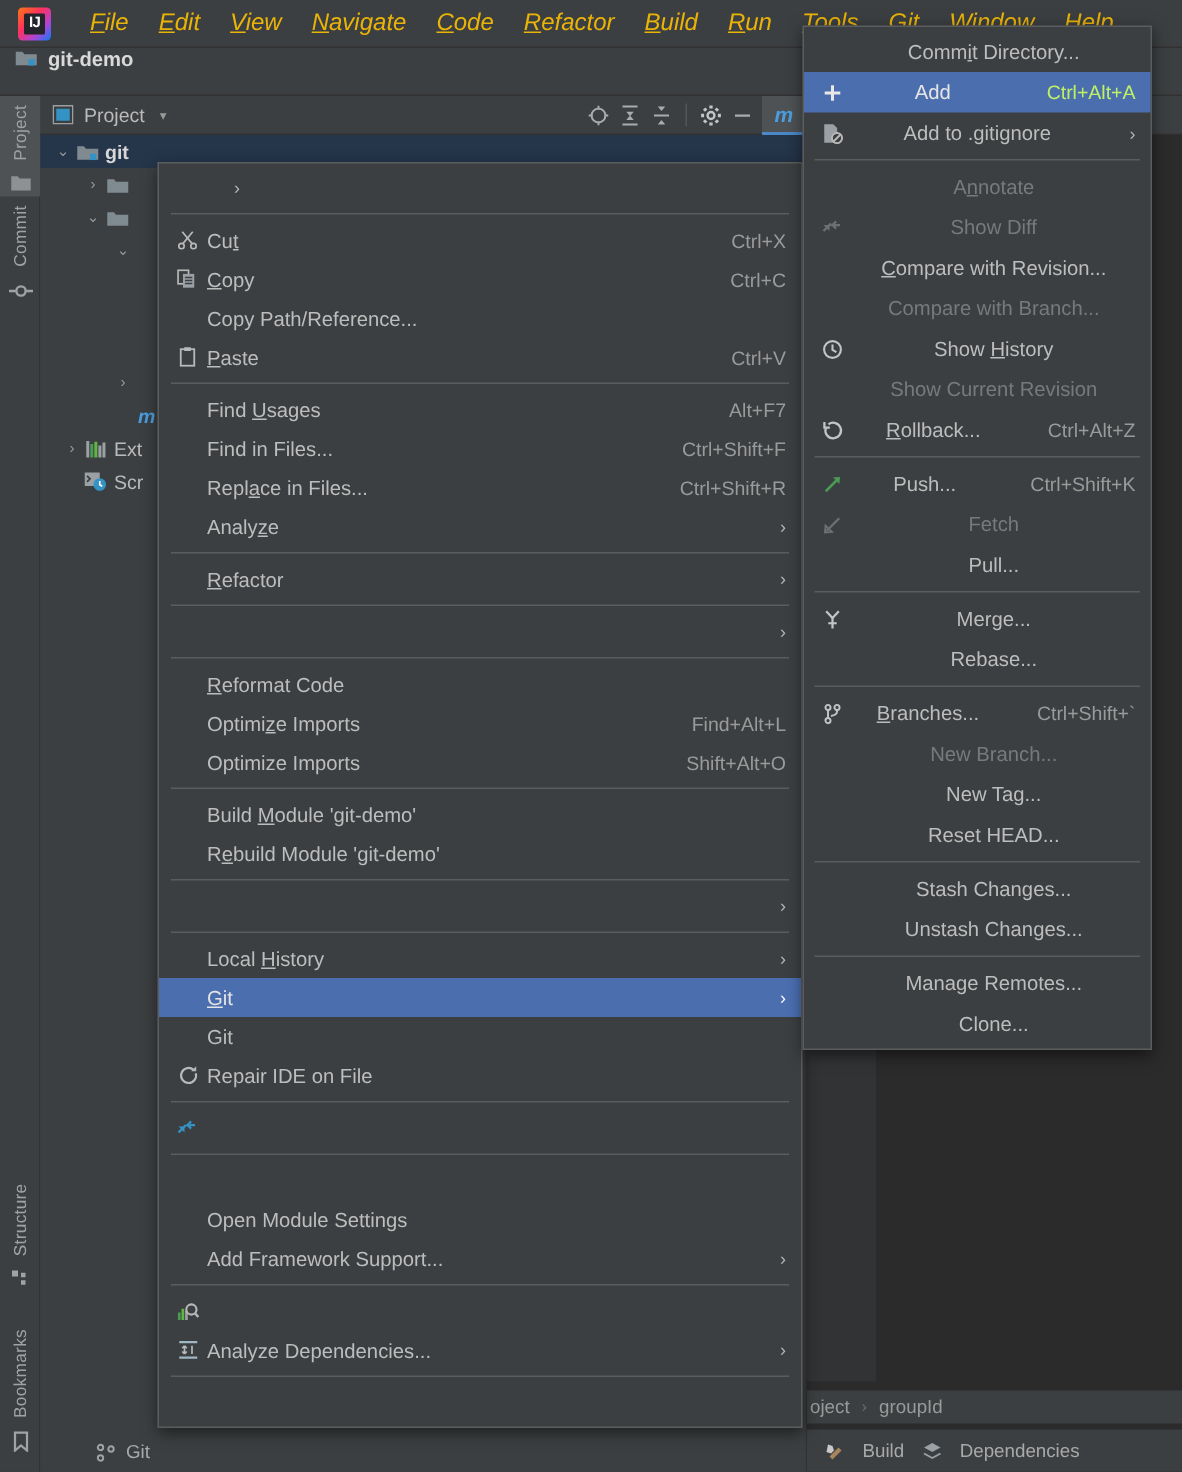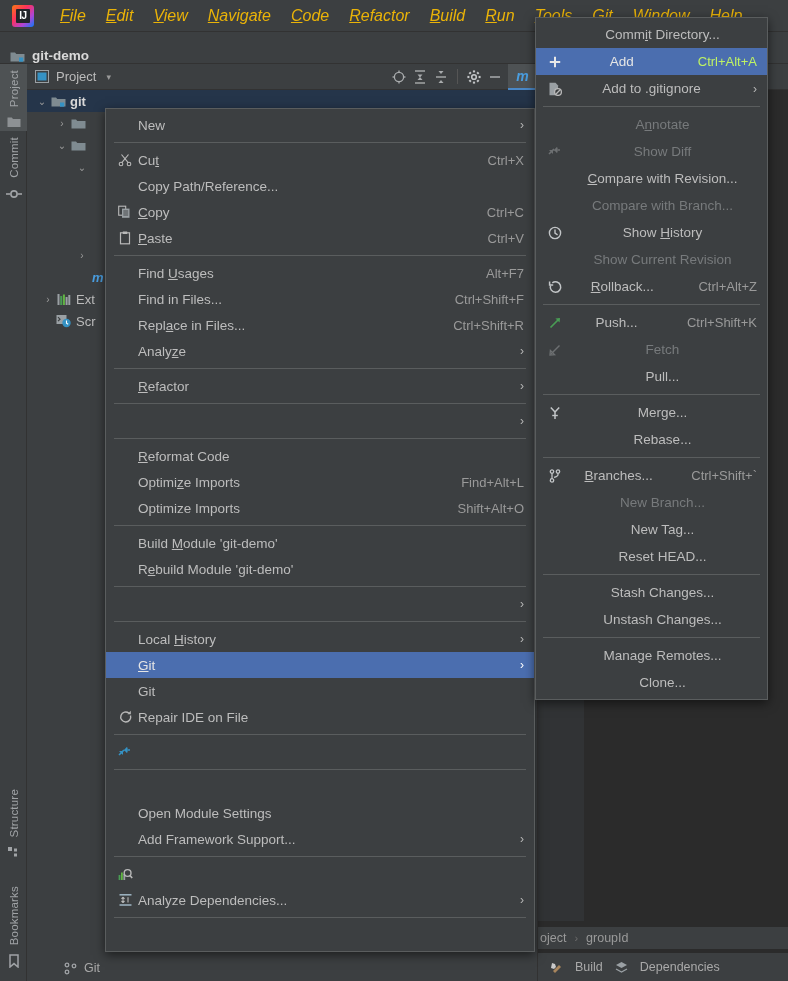--- a/index.html
+++ b/index.html
@@ -37,21 +37,21 @@
   }
   .menubar .mi {
     padding: 0 10px; height: 26px; line-height: 26px;
     color: #eab308; font-size: 16px; white-space: nowrap; font-style: italic;
   }
   .menubar .mi u { text-decoration: underline; }
 
   
   .projbar {
     position: absolute; left: 0; top: 32px; width: 788px; height: 32px;
-    background: #3c3f41; display: flex; align-items: flex-end;
+    background: #3c3f41; display: flex; align-items: flex-start;
     border-bottom: 1px solid #323232;
   }
   .projbar .folder-ic { margin-left: 10px; margin-right: 7px; }
   .projbar .title { font-size: 13.5px; font-weight: bold; color: #d9d9d9; }
 
   
   .toolstrip {
     position: absolute; left: 0; top: 64px; width: 27px; height: 917px;
     background: #3c3f41; border-right: 1px solid #323232;
   }
@@ -379,57 +379,56 @@
             <path d="M1 8l5.5 3L12 8" fill="none" stroke="#9aa0a4" stroke-width="1.3"></path>
           </svg>
       </span>
       <span>Dependencies</span>
     </div>
   </div>
 
   <div class="popup" id="ctxmenu">
     <div class="mrow">
       <span class="mic"></span>
-      <span class="lbl">New</span>
       <span class="sub">›</span>
     </div>
     <div class="msep"></div>
 
     <div class="mrow">
       <span class="mic">
         <svg width="14" height="14" viewBox="0 0 14 14">
           <circle cx="3" cy="11" r="1.8" fill="none" stroke="#b9b9b9" stroke-width="1.1"></circle>
           <circle cx="11" cy="11" r="1.8" fill="none" stroke="#b9b9b9" stroke-width="1.1"></circle>
           <line x1="3.8" y1="9.6" x2="10.5" y2="1.5" stroke="#b9b9b9" stroke-width="1.1"></line>
           <line x1="10.2" y1="9.6" x2="3.5" y2="1.5" stroke="#b9b9b9" stroke-width="1.1"></line>
         </svg>
       </span>
       <span class="lbl">Cu<u>t</u></span>
       <span class="acc">Ctrl+X</span>
-    </div>
-    <div class="mrow">
-      <span class="mic"></span>
-      <span class="lbl">Copy Path/Reference...</span>
     </div>
     <div class="mrow">
       <span class="mic">
         <svg width="14" height="14" viewBox="0 0 14 14">
           <rect x="0.7" y="1.2" width="7" height="9" fill="none" stroke="#b9b9b9" stroke-width="1.1"></rect>
           <rect x="4" y="3.6" width="7.5" height="9.2" fill="#9aa0a4"></rect>
           <g stroke="#3c3f41" stroke-width="0.9">
               <line x1="5.3" y1="6" x2="10.2" y2="6"></line>
               <line x1="5.3" y1="8" x2="10.2" y2="8"></line>
               <line x1="5.3" y1="10" x2="10.2" y2="10"></line>
             </g>
         </svg>
       </span>
       <span class="lbl"><u>C</u>opy</span>
       <span class="acc">Ctrl+C</span>
     </div>
     <div class="mrow">
+      <span class="mic"></span>
+      <span class="lbl">Copy Path/Reference...</span>
+    </div>
+    <div class="mrow">
       <span class="mic">
         <svg width="14" height="14" viewBox="0 0 14 14">
           <rect x="2.5" y="1.8" width="9" height="11" fill="none" stroke="#b9b9b9" stroke-width="1.2"></rect>
           <rect x="4.8" y="0.5" width="4.4" height="2.5" fill="#b9b9b9"></rect>
         </svg>
       </span>
       <span class="lbl"><u>P</u>aste</span>
       <span class="acc">Ctrl+V</span>
     </div>
     <div class="msep"></div>

